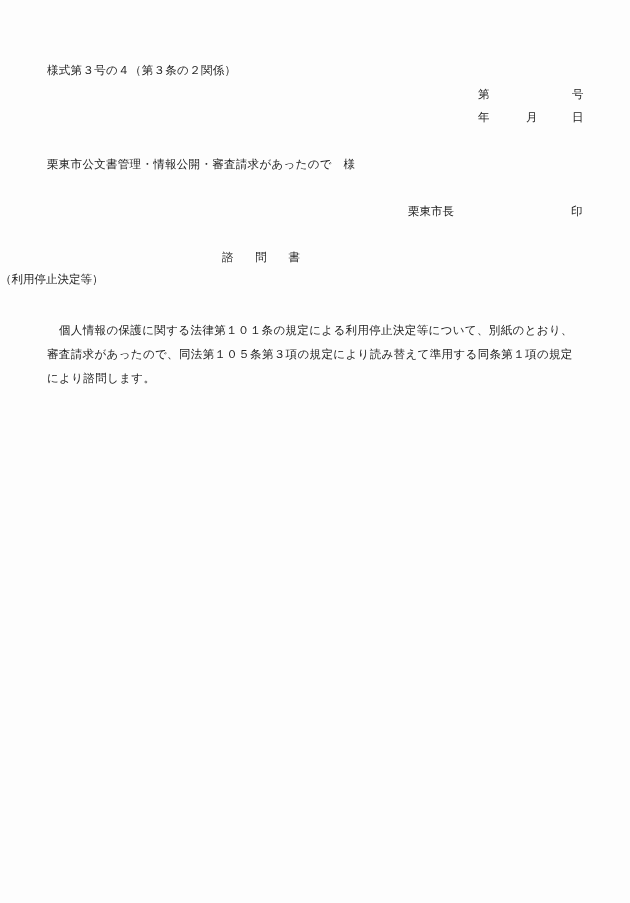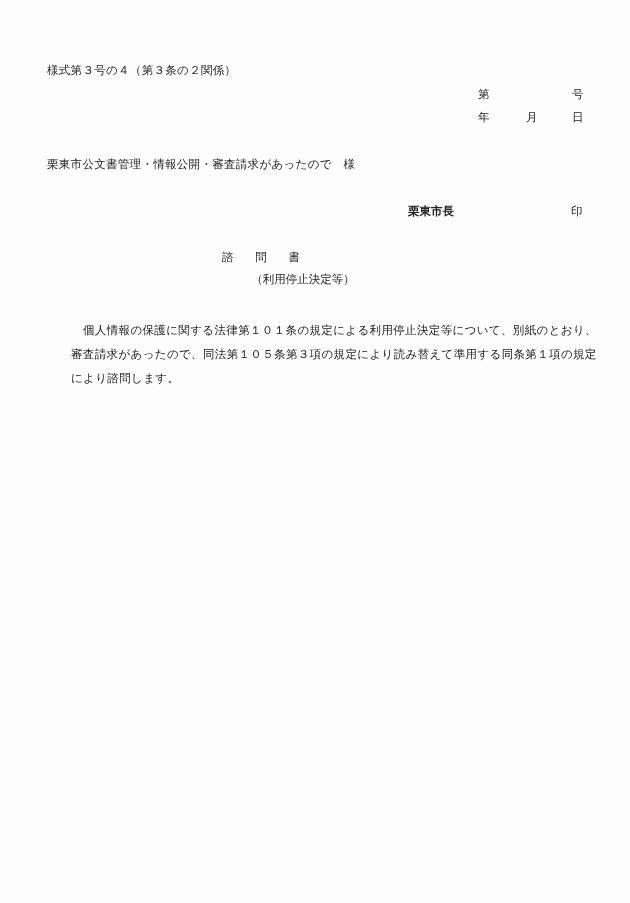--- a/index.html
+++ b/index.html
@@ -15,36 +15,35 @@
     font-family: "DejaVu Serif", "Liberation Serif", serif;
     color: #222;
     font-size: 11.5px;
   }
   .abs { position: absolute; white-space: nowrap; }
   .form-id { left: 47px; top: 63px; letter-spacing: 0.3px; font-family: Liberation Mono, monospace; }
   .num-row { top: 87px; left: 476px; width: 108px; }
   .date-row { top: 110px; left: 476px; width: 108px; }
   .num-row span, .date-row span { position: absolute; }
   .addressee { left: 47px; top: 157px; letter-spacing: 0.3px; }
-  .sender { left: 408px; top: 204px; font-weight: bold; }
+  .sender { left: 408px; top: 204px; }
   .seal { left: 571px; top: 204px; }
   .title { left: 0; width: 522px; top: 250px; text-align: center; letter-spacing: 0; }
   .title span { display: inline-block; margin: 0 9px; }
-  .subtitle { left: 0; width: 606px; top: 272px; text-align: center; }
+  .subtitle { left: 0; width: 606px; top: 272px; text-align: left; }
   .body-text {
     position: absolute;
     left: 47px;
     top: 318px;
     width: 537px;
     line-height: 24px;
     white-space: normal;
     text-indent: 12px;
     letter-spacing: 0.35px;
     word-break: break-all;
-    margin-left: 24px;
   }
 </style>
 </head>
 <body>
 
 <div>
   <div class="abs form-id">様式第３号の４（第３条の２関係）</div>
 
   <div class="abs num-row">
     <span style="left:2px">第</span>

